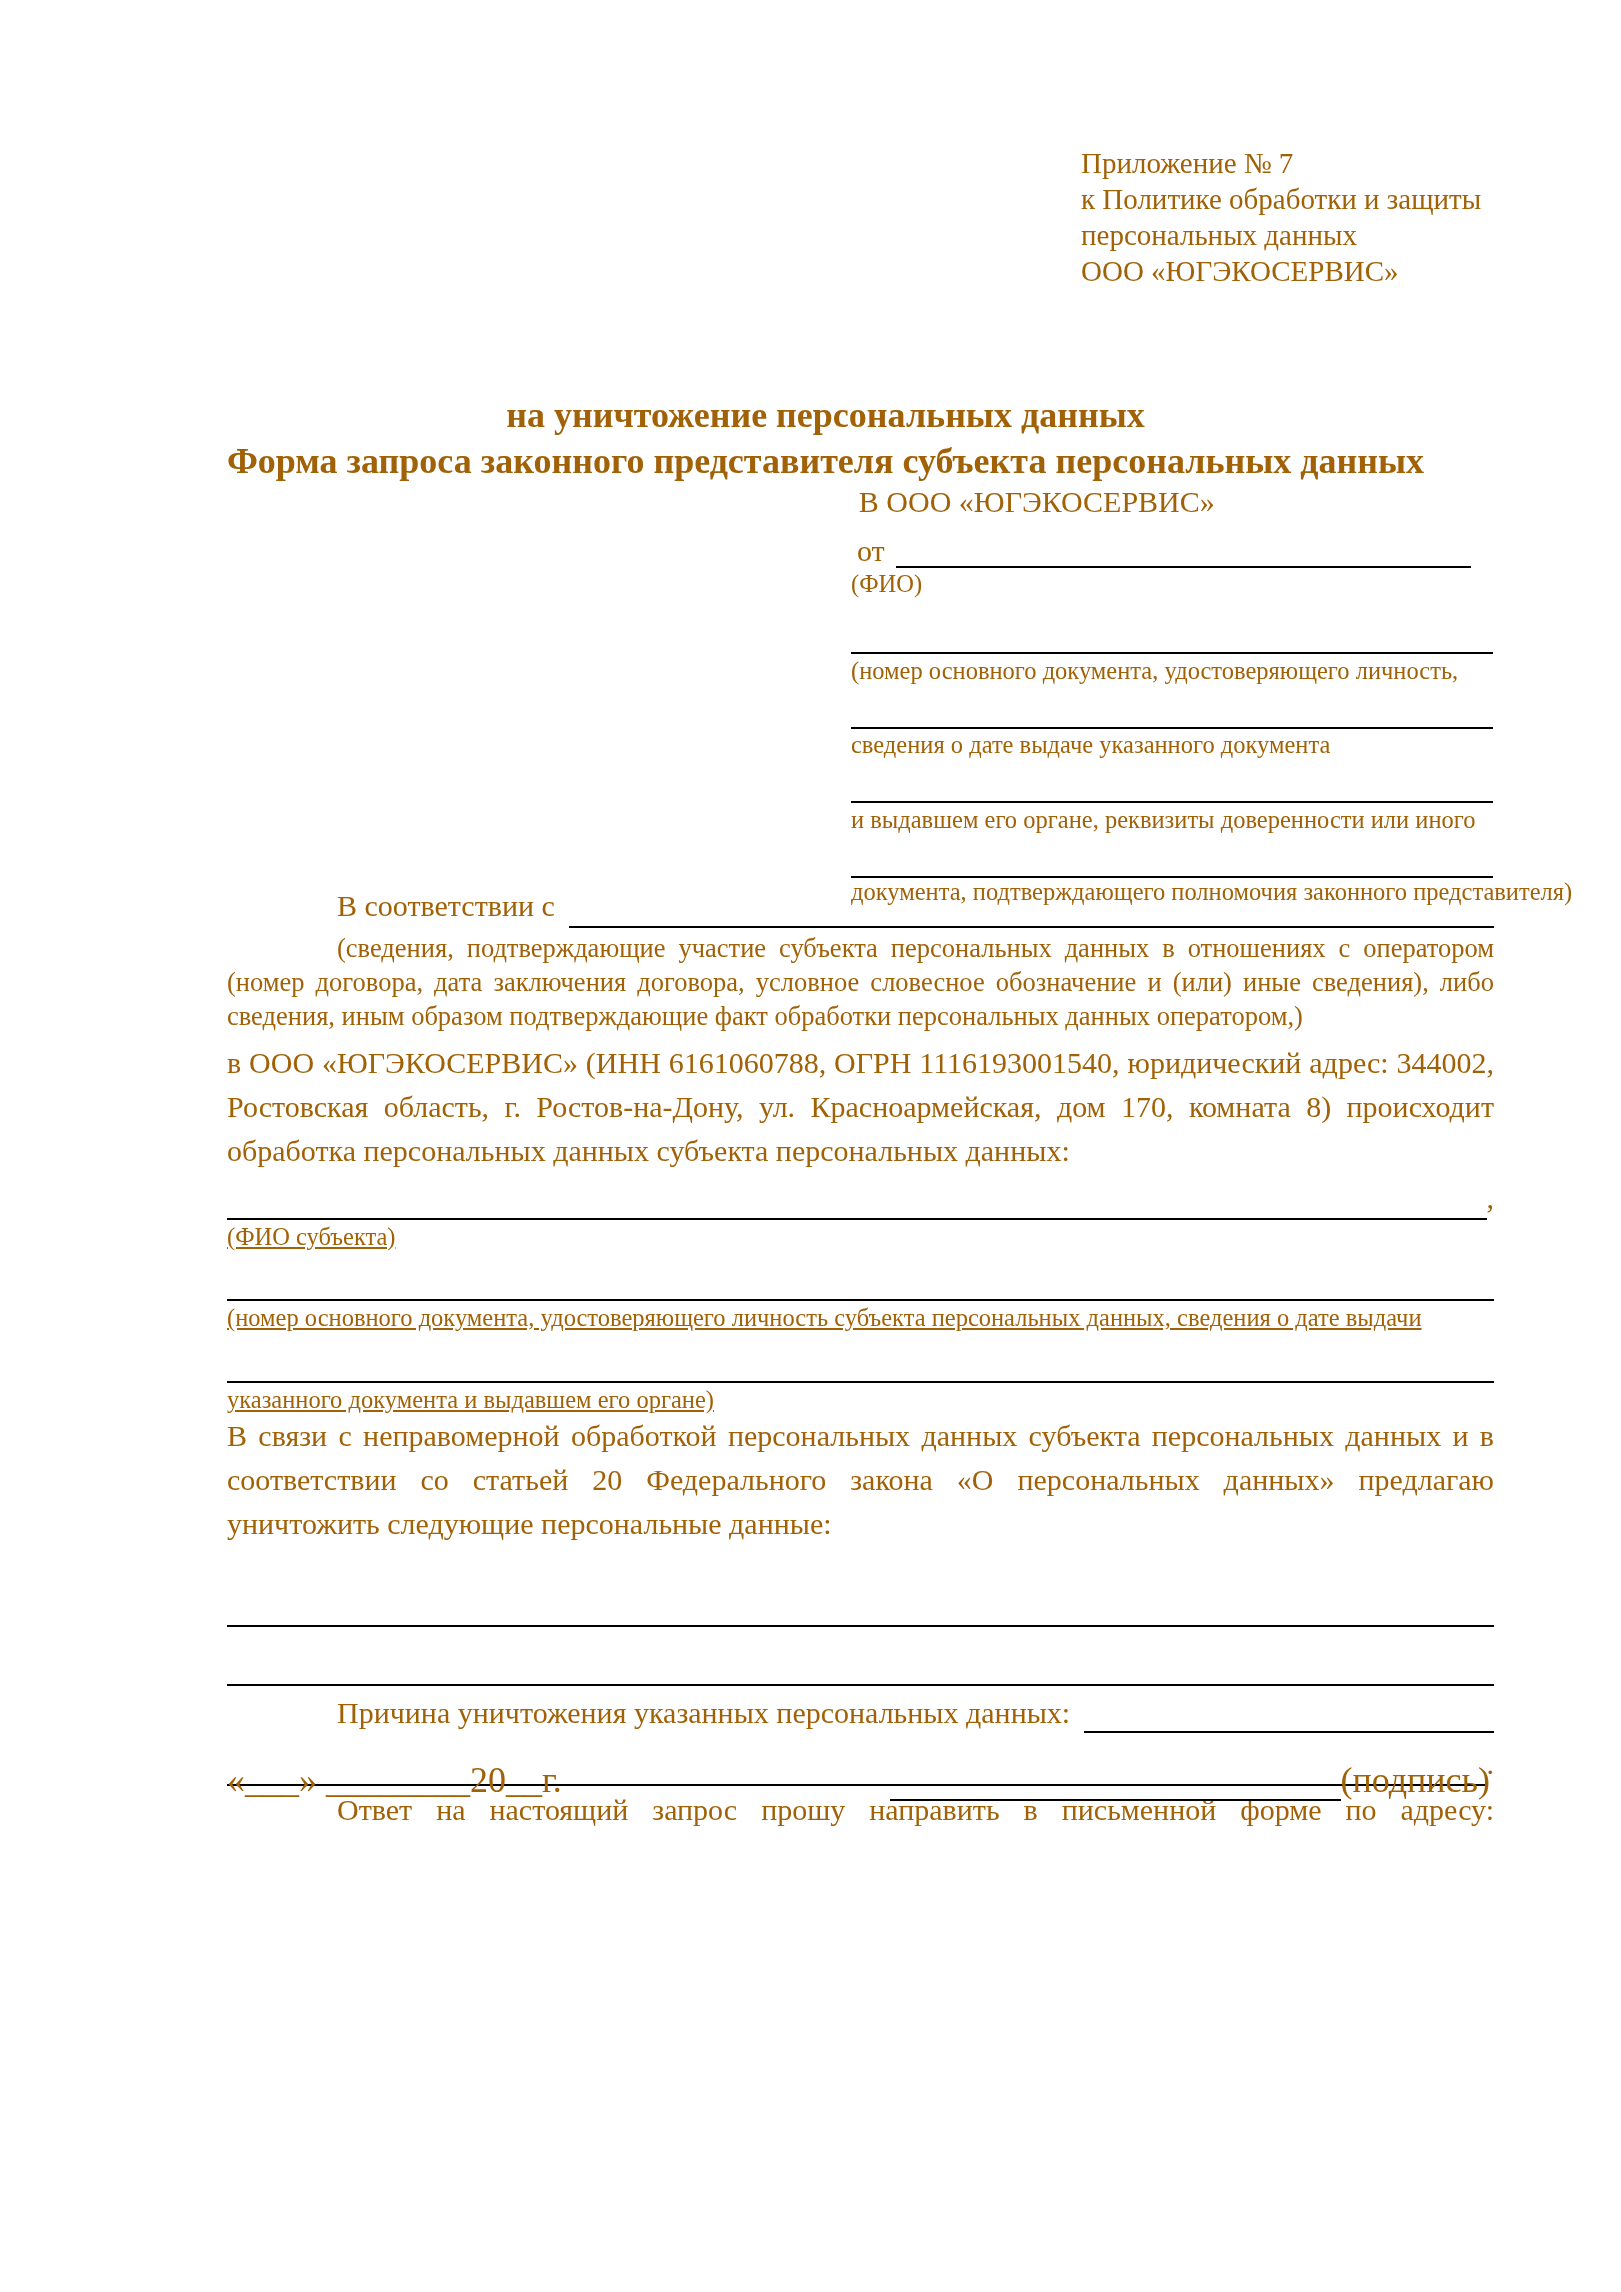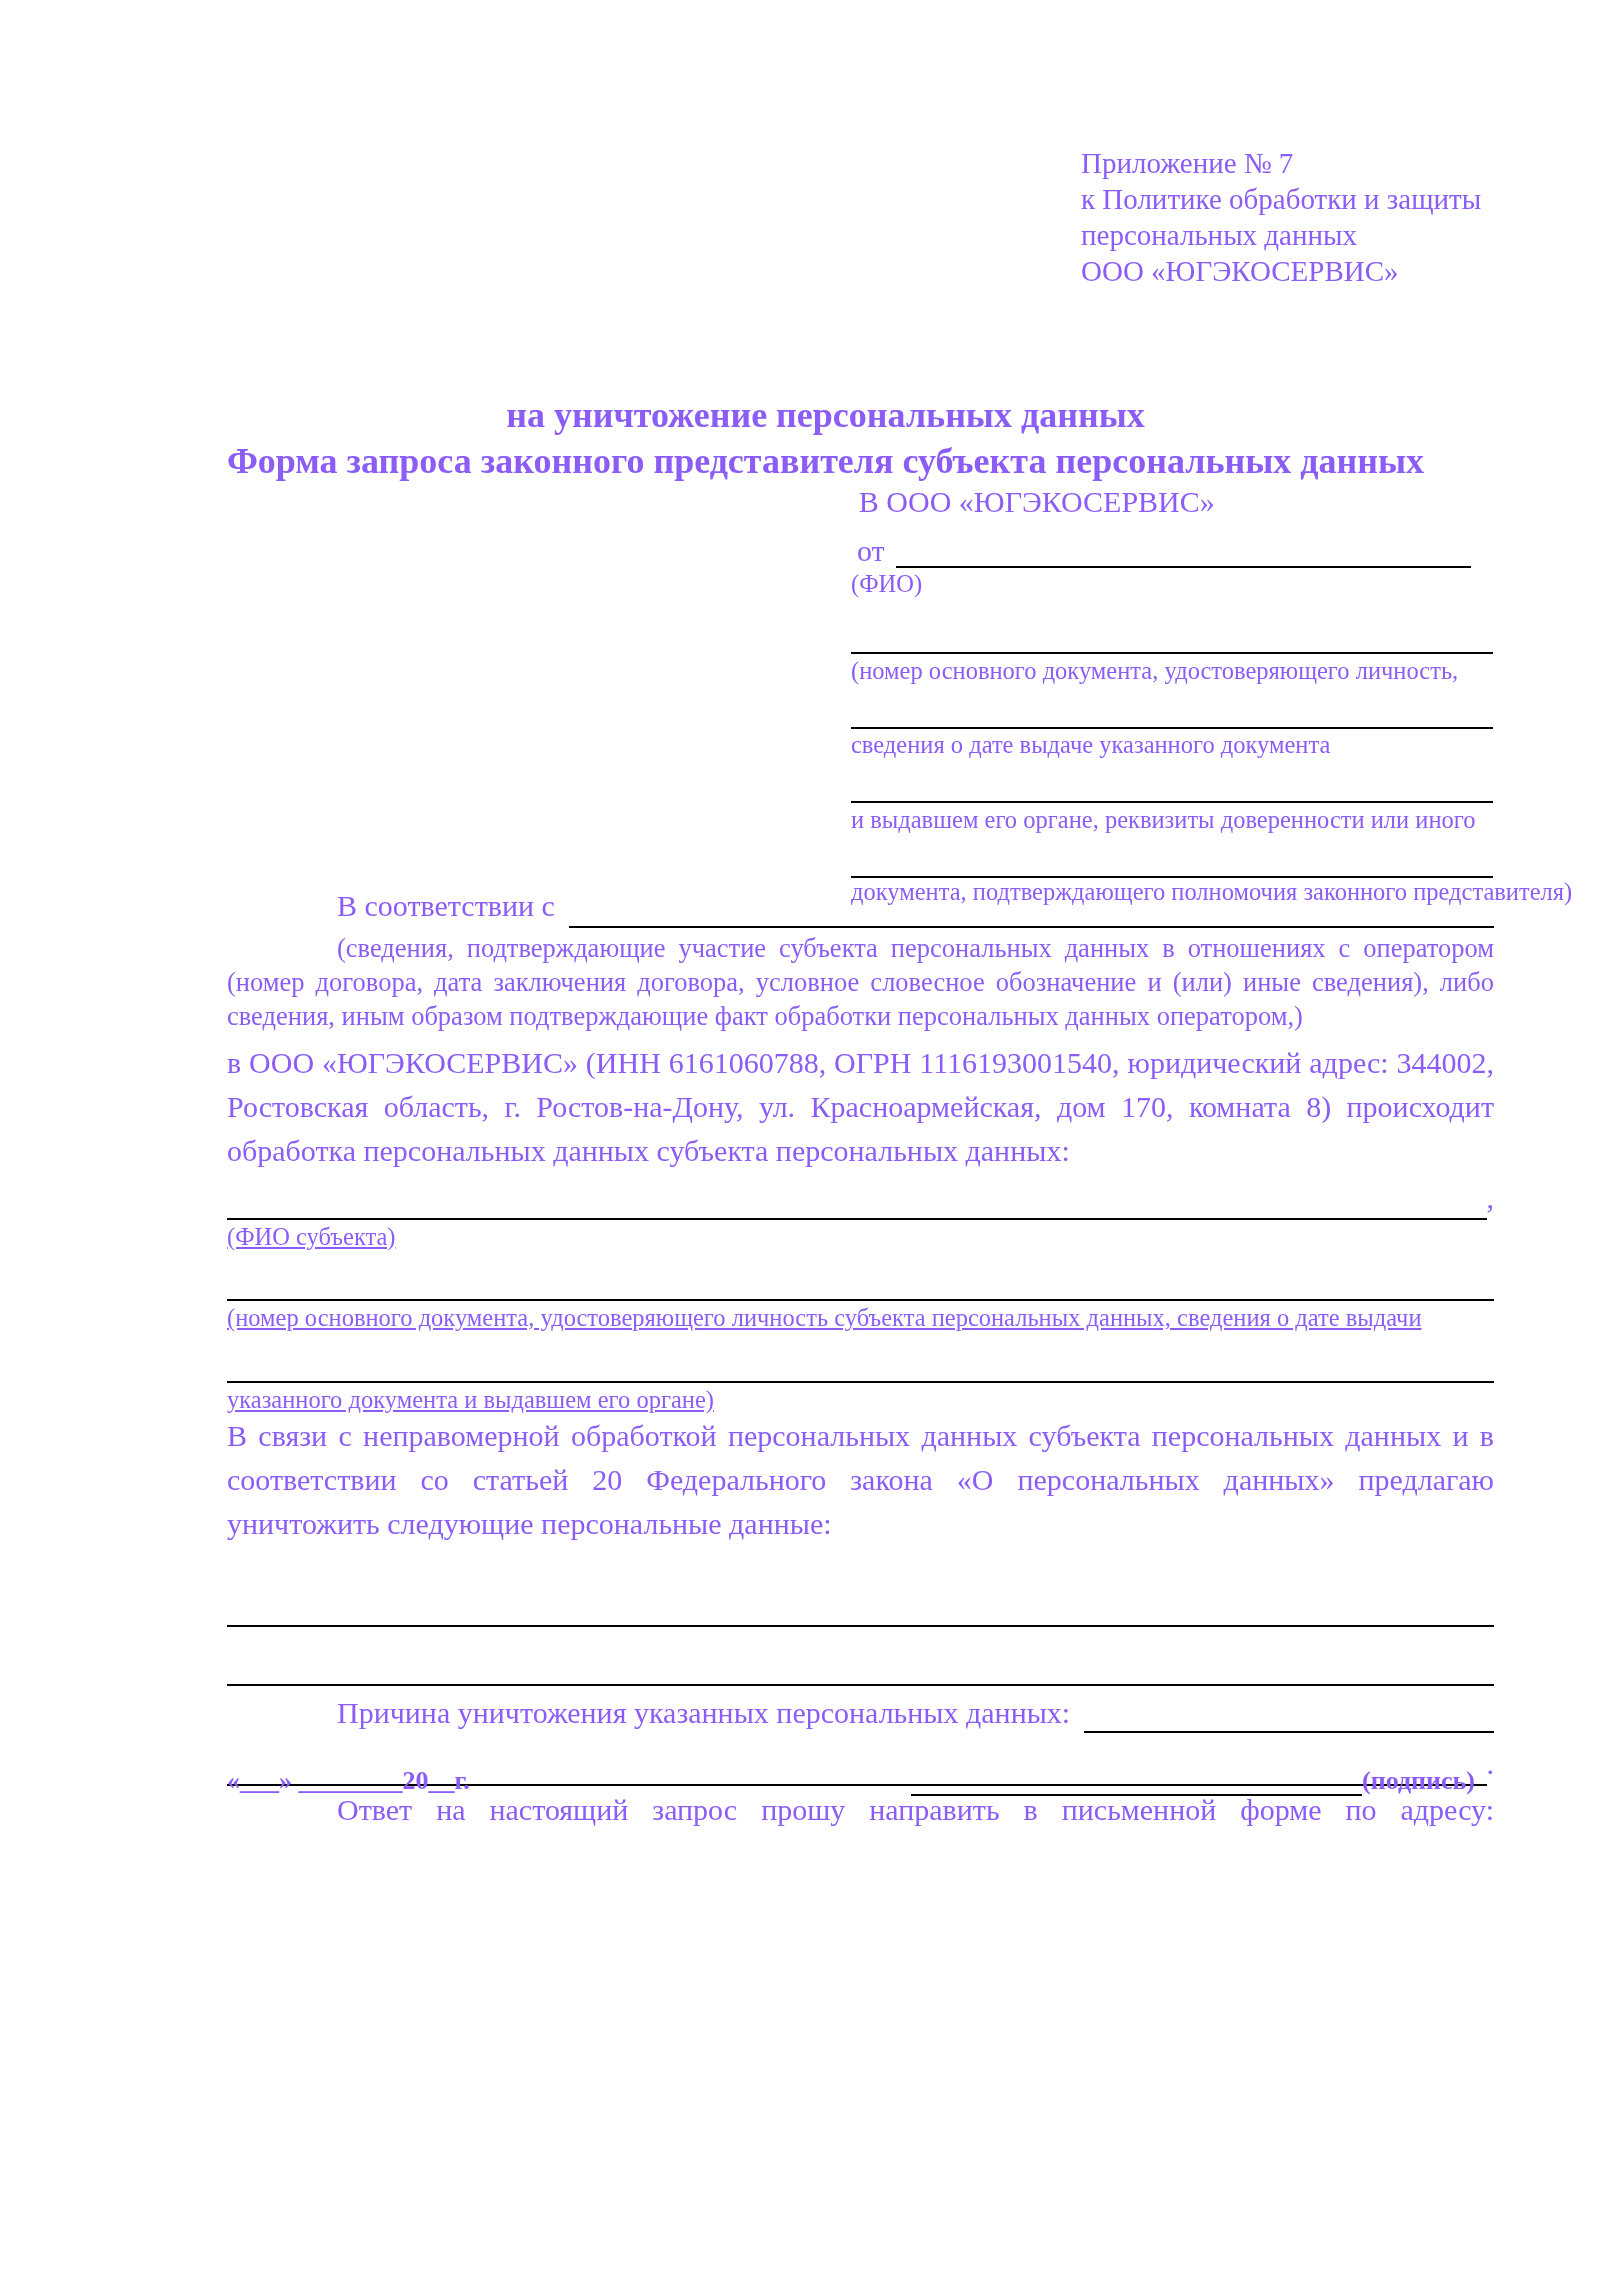--- a/index.html
+++ b/index.html
@@ -1,19 +1,19 @@
 <!DOCTYPE html>
 <html lang="ru"><head>
 <meta charset="utf-8">
 <style>
   html,body { margin:0; padding:0; background:#ffffff; }
   .page {
     position:relative;
     width:1621px; height:2293px;
-    background:#ffffff; color:#8b5cf6;
+    background:#ffffff; color:#a16207;
     font-family:"Liberation Serif","DejaVu Serif",serif;
     overflow:hidden;
   }
   
   .header-block {
     position:absolute; left:1081px; top:145px;
     font-size:29px; line-height:36px; white-space:nowrap;
   }
   
   .title-block {
@@ -53,24 +53,23 @@
   .reason-row { display:flex; align-items:center; height:51px; margin-top:2px; }
   .reason-label { margin-left:110px; white-space:nowrap; }
   .reason-line { flex:1; border-bottom:2.9px solid #000; margin-left:13.7px; height:37px; }
   .reason-cont { display:flex; align-items:flex-end; height:47px; }
   .reason-cont .fline { flex:1; border-bottom:2.9px solid #000; height:39px; }
   .answer-para { text-align:justify; text-align-last:justify; text-indent:110px; margin-top:2px; }
   .answer-tail { display:flex; align-items:flex-end; height:47px; }
   .addr-line { width:537px; border-bottom:2.9px solid #000; height:39px; }
   
   .footer-row {
-    position:absolute; left:227px; right:146px; top:1759px;
+    position:absolute; left:227px; right:131px; top:1759px;
     display:flex; justify-content:space-between; align-items:flex-end;
-    font-size:26px;
-    font-weight:bold;
+    font-size:36px;
   }
   .sig-group { display:flex; align-items:flex-end; }
   .sig-line { width:451px; border-bottom:2.9px solid #000; height:35px; }
   .nowrap { white-space:nowrap; }
 </style>
 </head>
 <body>
 
 <div class="page">
 

